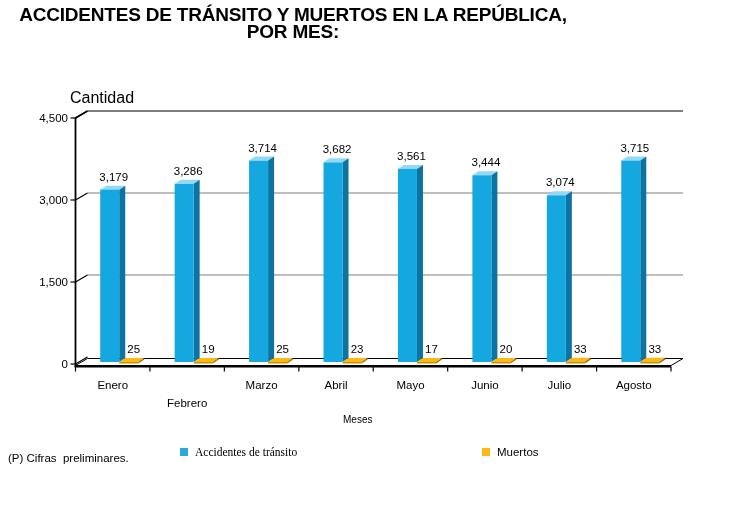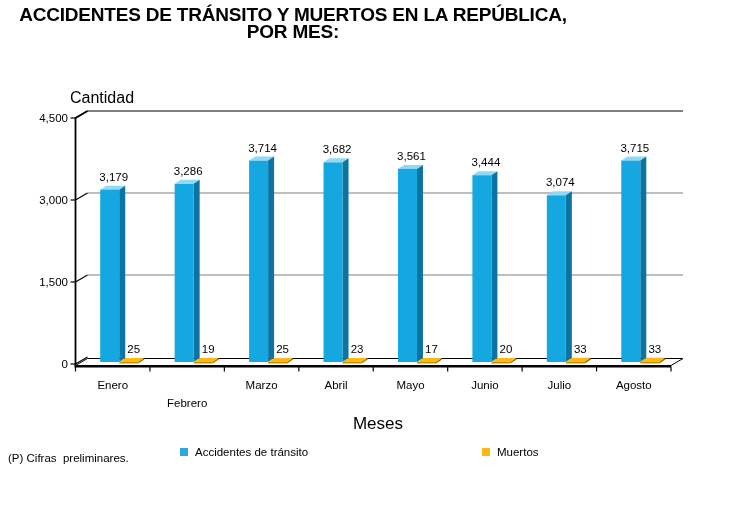--- a/index.html
+++ b/index.html
@@ -1,24 +1,24 @@
 <!DOCTYPE html>
 <html><head>
 <meta charset="utf-8">
 <style>
   html,body{margin:0;padding:0;background:#fff;}
   body{width:730px;height:517px;position:relative;font-family:"Liberation Sans",sans-serif;color:#000;overflow:hidden;}
   .title{position:absolute;top:6px;left:0;width:586px;text-align:center;font-weight:bold;font-size:19px;line-height:17px;letter-spacing:-0.2px;}
   .ylab{position:absolute;left:27px;top:89px;font-size:16px;margin-left:43px;}
-  .xlab{position:absolute;left:343px;top:414px;width:60px;text-align:right;font-size:17px;}
+  .xlab{position:absolute;left:343px;top:414px;width:60px;text-align:left;font-size:10px;}
   #plot{position:absolute;left:0;top:0;}
   svg text{font-family:"Liberation Sans",sans-serif;fill:#000;font-size:11.5px;}
   .legend-item{position:absolute;top:446px;display:flex;align-items:center;gap:7px;font-size:11.5px;}
   .legend-item .sw{width:8px;height:8px;display:inline-block;}
-  #legend-0{left:180px;}
+  #legend-0{left:180px;font-family:Liberation Serif, serif;}
   #legend-1{left:482px;justify-content:center;}
   .footnote{position:absolute;left:8px;top:452px;font-size:11.5px;white-space:pre;}
 </style>
 </head>
 <body>
 
 <div class="title">
   <div>ACCIDENTES DE TRÁNSITO Y MUERTOS EN LA REPÚBLICA, POR MES:</div>
 </div>
 

